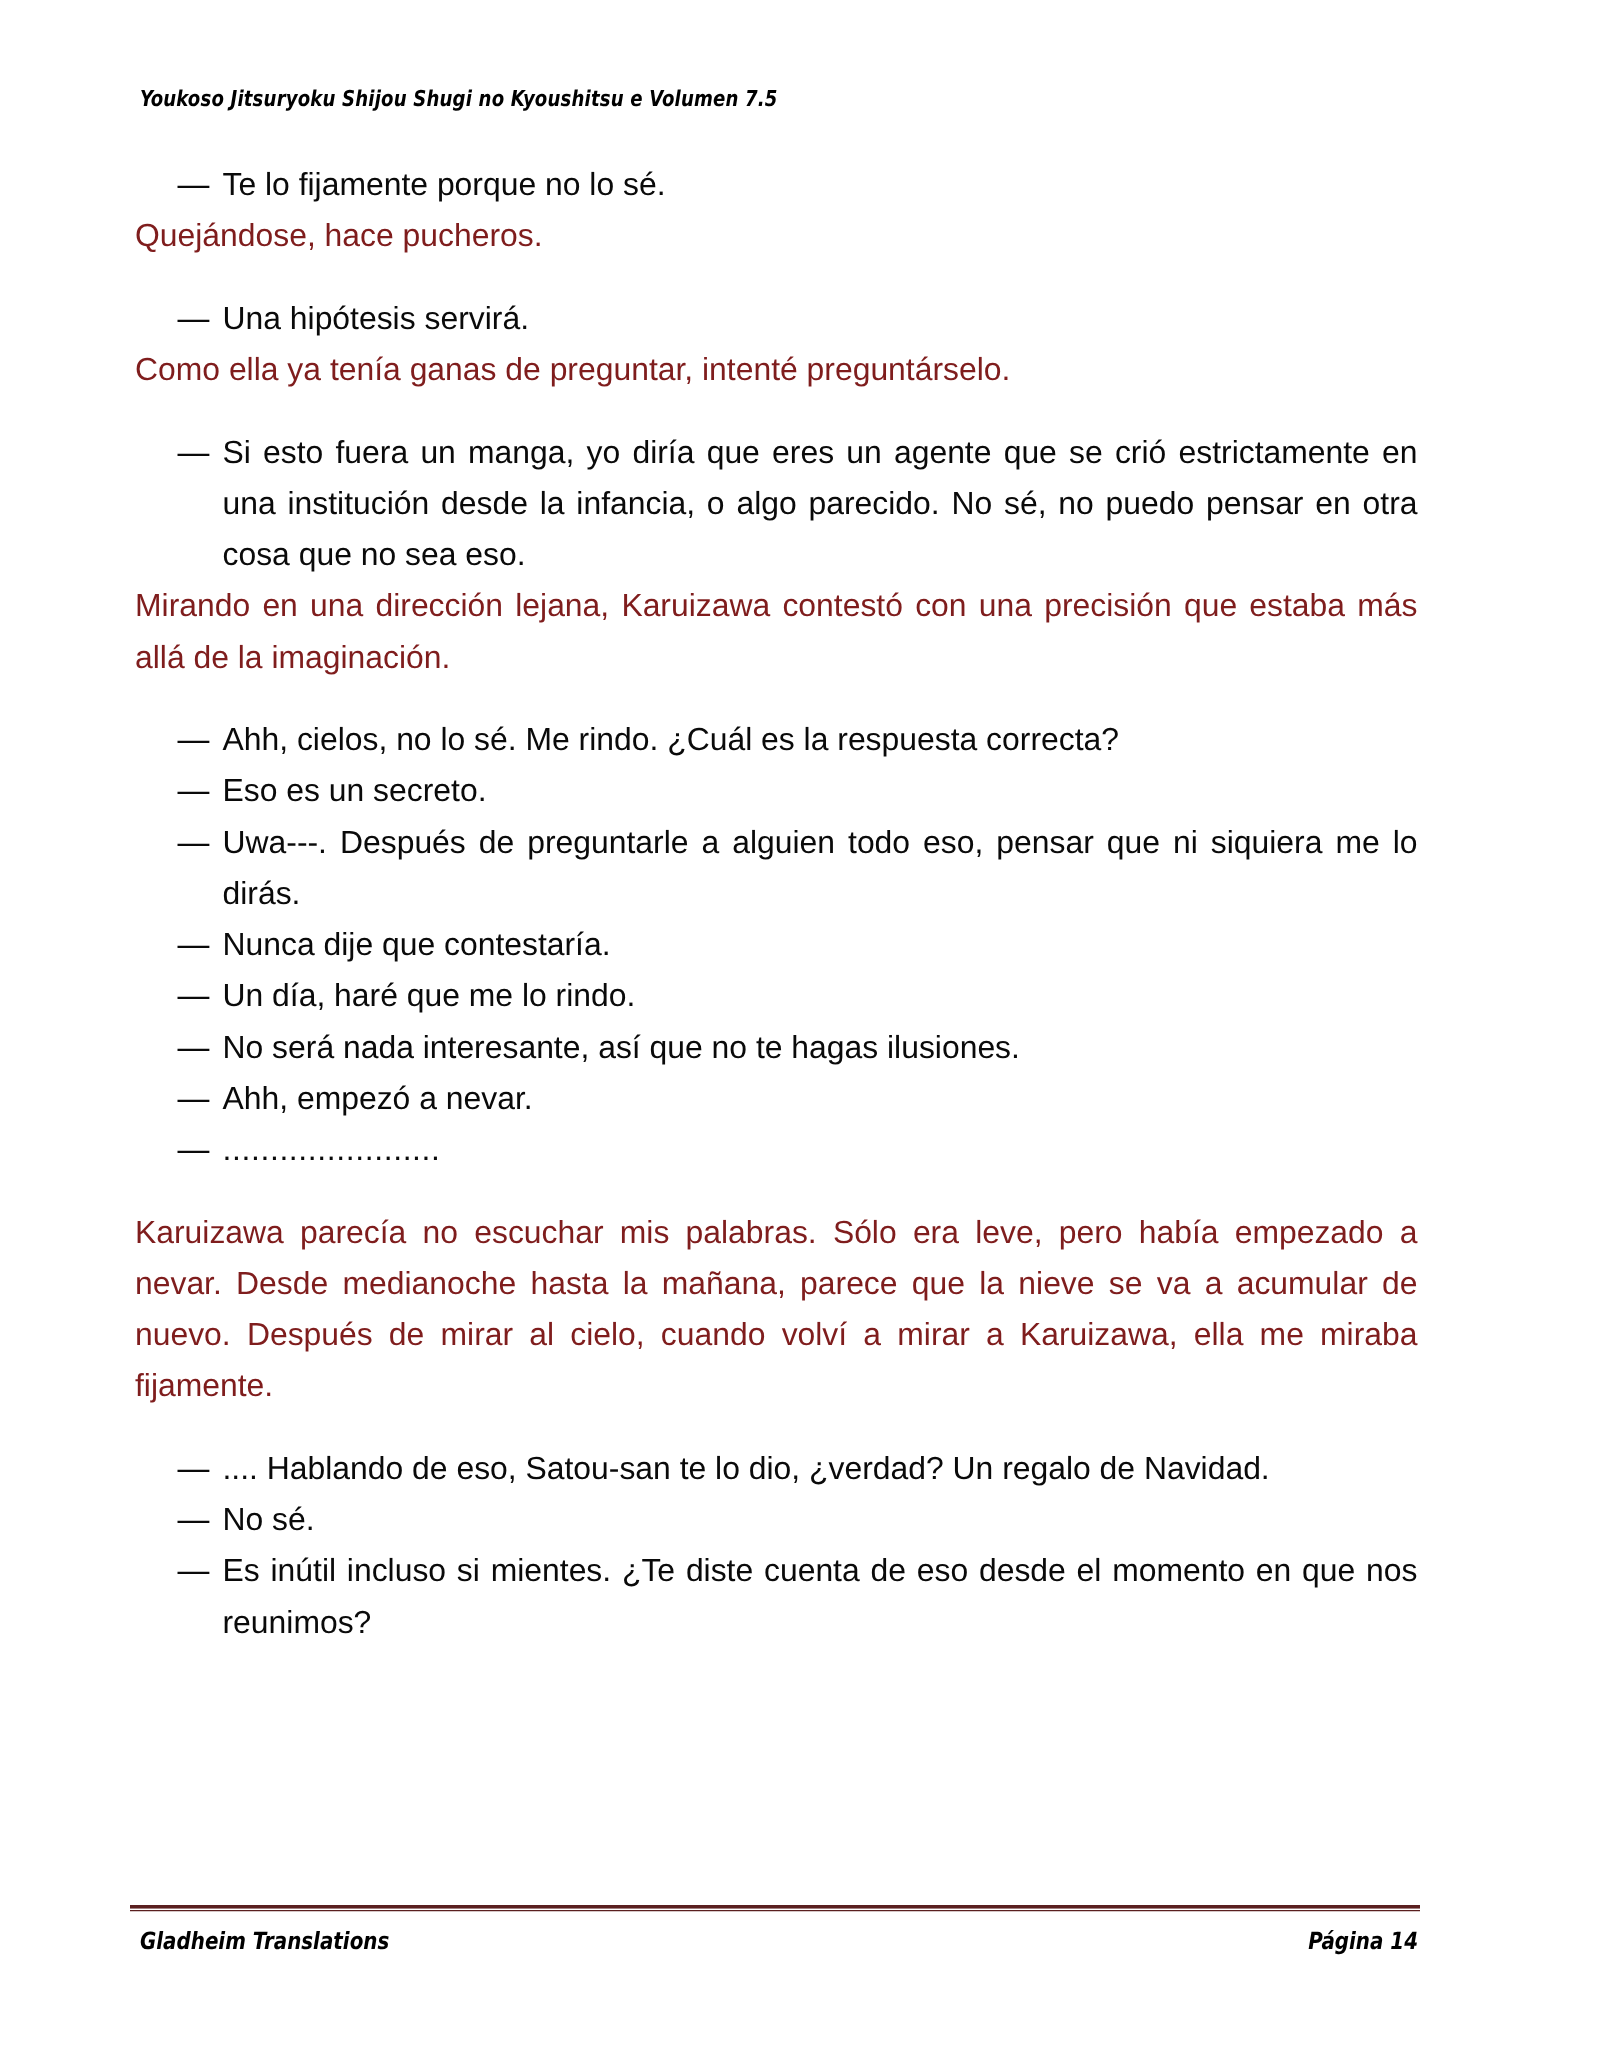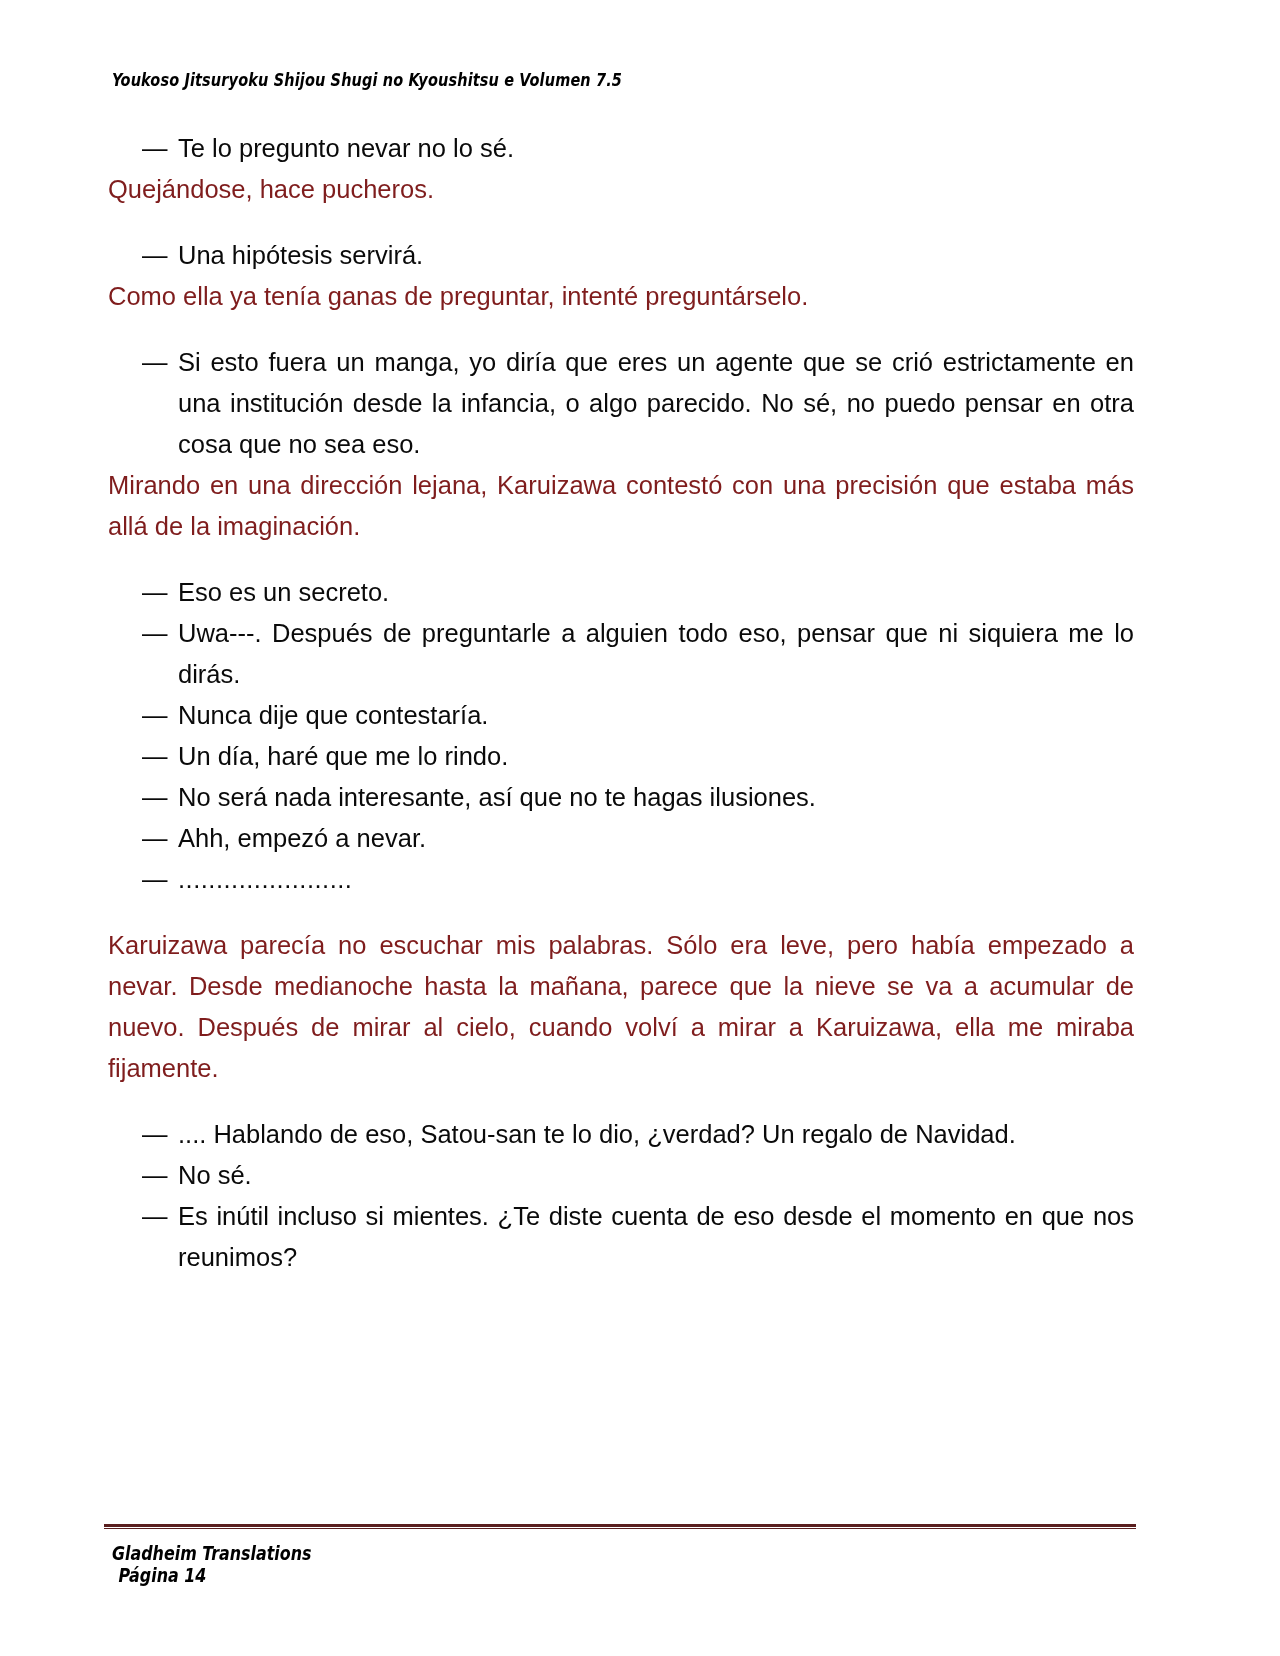--- a/index.html
+++ b/index.html
@@ -110,22 +110,21 @@
     background: #5a1f1f;
   }
 
   .page-footer {
     position: absolute;
     left: 112px;
     top: 1542px;
     width: 1022px;
     display: flex;
     justify-content: space-between;
-    align-items: flex-start;
-    flex-direction: column;
+    align-items: flex-end;
   }
   .page-footer .ftr-text {
     font-family: "DejaVu Sans Condensed", "Liberation Sans Narrow", "Liberation Sans", sans-serif;
     font-weight: bold;
     font-style: italic;
     font-size: 19px;
     color: #000000;
     white-space: nowrap;
     transform: scaleX(0.93);
   }
@@ -136,35 +135,36 @@
 <body>
 
 <div class="page">
 
   <div class="page-header">
     <div class="hdr-text">Youkoso Jitsuryoku Shijou Shugi no Kyoushitsu e Volumen 7.5</div>
   </div>
 
   <div class="content">
 
-    <p class="dlg"><span class="dash">—</span><span>Te lo pregunto nevar no lo sé.</span></p>
+    <p class="dlg"><span class="dash">—</span><span>Te lo fijamente porque no lo sé.</span></p>
 
     <p class="para">Quejándose, hace pucheros.</p>
 
     <p class="dlg"><span class="dash">—</span><span>Una hipótesis servirá.</span></p>
 
     <p class="para">Como ella ya tenía ganas de preguntar, intenté preguntárselo.</p>
 
 
 
     <p class="dlg"><span class="dash">—</span><span>Si esto fuera un manga, yo diría que eres un agente que se crió estrictamente en una institución desde la infancia, o algo parecido. No sé, no puedo pensar en otra cosa que no sea eso.</span></p>
 
     <p class="para">Mirando en una dirección lejana, Karuizawa contestó con una precisión que estaba más allá de la imaginación.</p>
 
     <div class="dlg-block dlg-list">
+      <p class="dlg nojust"><span class="dash">—</span><span>Ahh, cielos, no lo sé. Me rindo. ¿Cuál es la respuesta correcta?</span></p>
       <p class="dlg nojust"><span class="dash">—</span><span>Eso es un secreto.</span></p>
       <p class="dlg"><span class="dash">—</span><span>Uwa---. Después de preguntarle a alguien todo eso, pensar que ni siquiera me lo dirás.</span></p>
       <p class="dlg nojust"><span class="dash">—</span><span>Nunca dije que contestaría.</span></p>
       <p class="dlg nojust"><span class="dash">—</span><span>Un día, haré que me lo rindo.</span></p>
       <p class="dlg nojust"><span class="dash">—</span><span>No será nada interesante, así que no te hagas ilusiones.</span></p>
       <p class="dlg nojust"><span class="dash">—</span><span>Ahh, empezó a nevar.</span></p>
       <p class="dlg nojust"><span class="dash">—</span><span class="dots">.......................</span></p>
     </div>
 
     <p class="para">Karuizawa parecía no escuchar mis palabras. Sólo era leve, pero había empezado a nevar. Desde medianoche hasta la mañana, parece que la nieve se va a acumular de nuevo. Después de mirar al cielo, cuando volví a mirar a Karuizawa, ella me miraba fijamente.</p>

